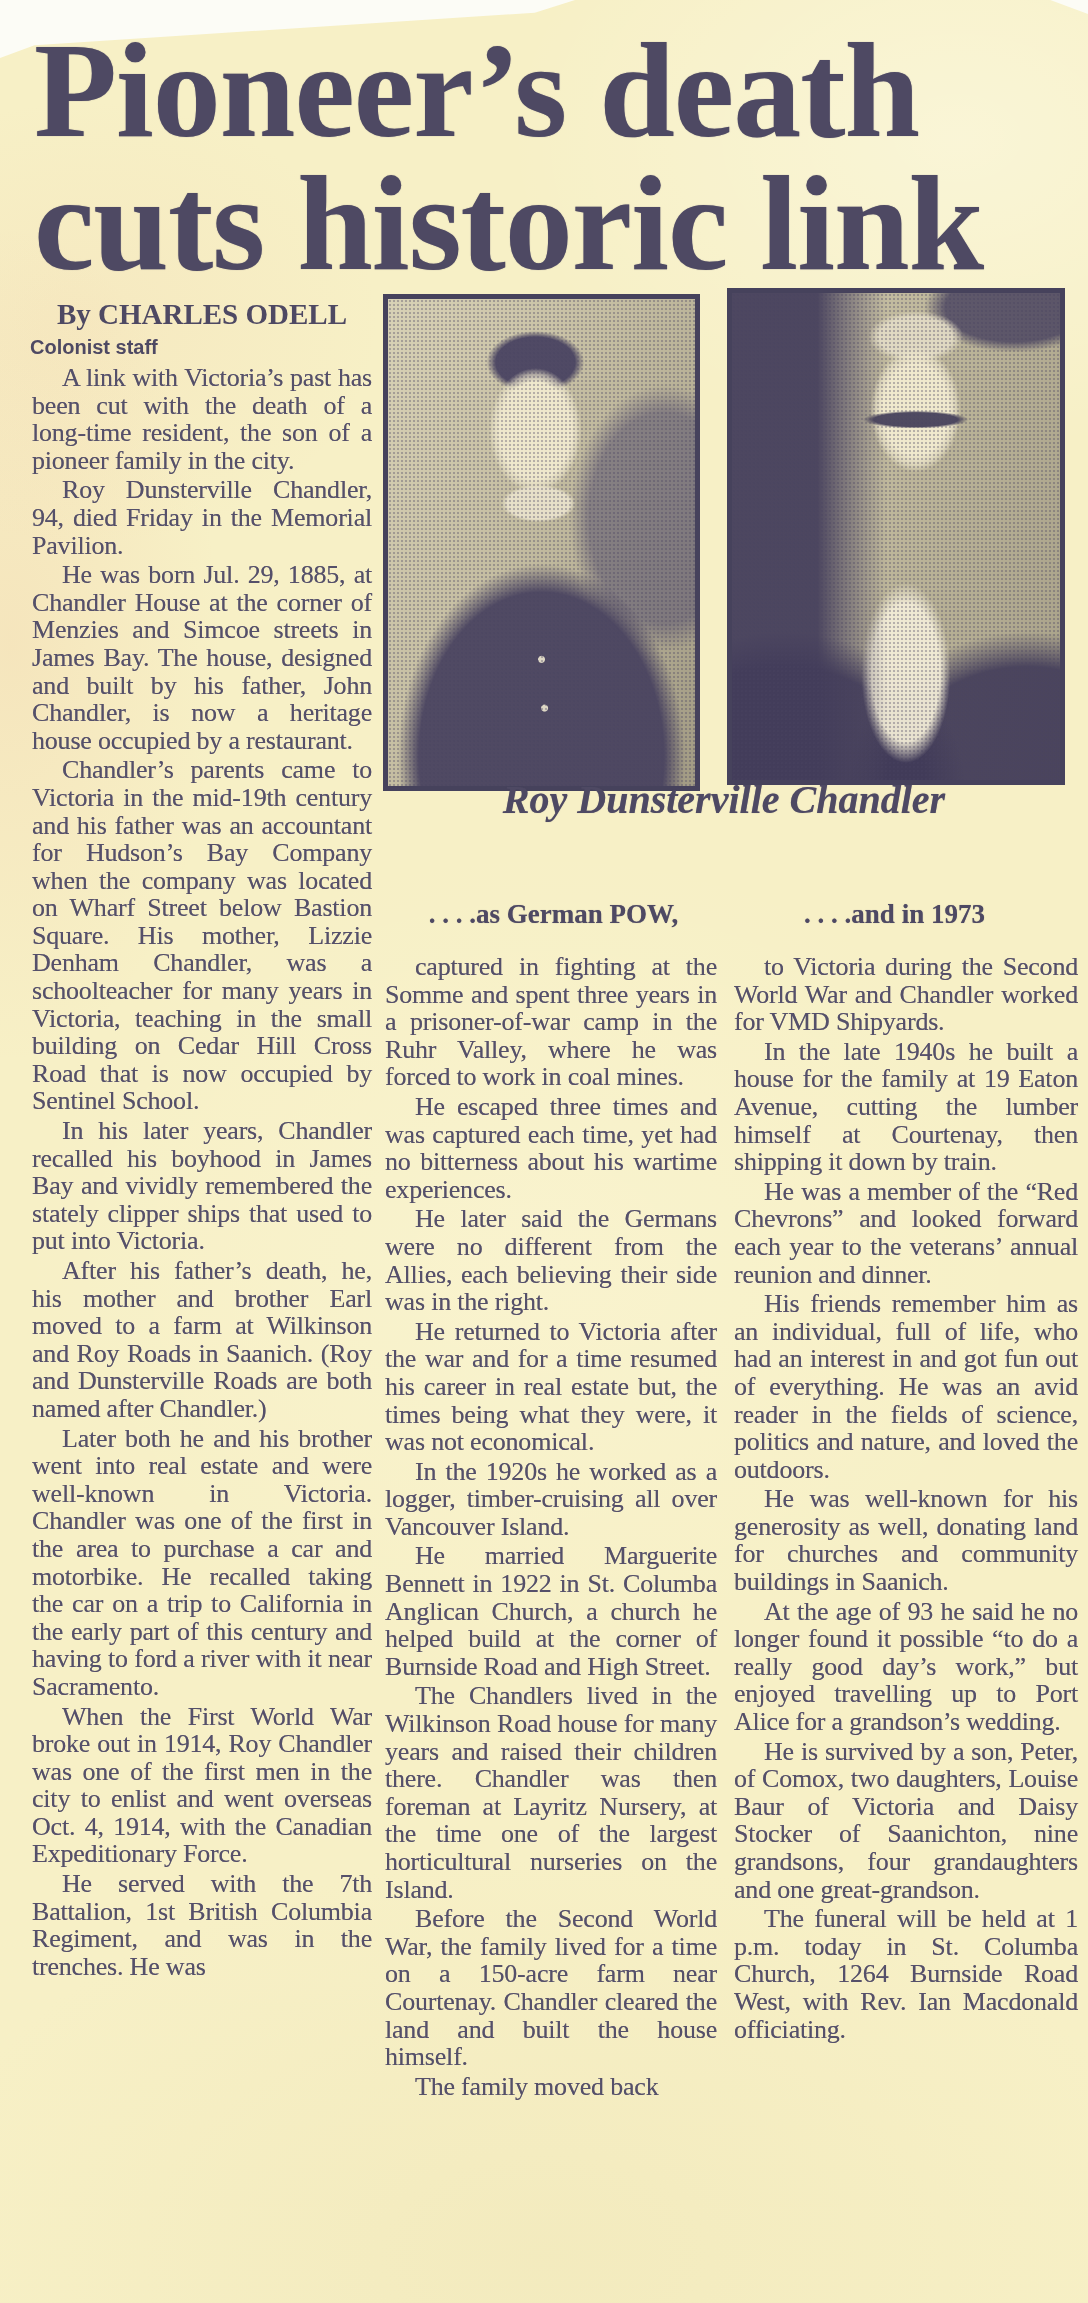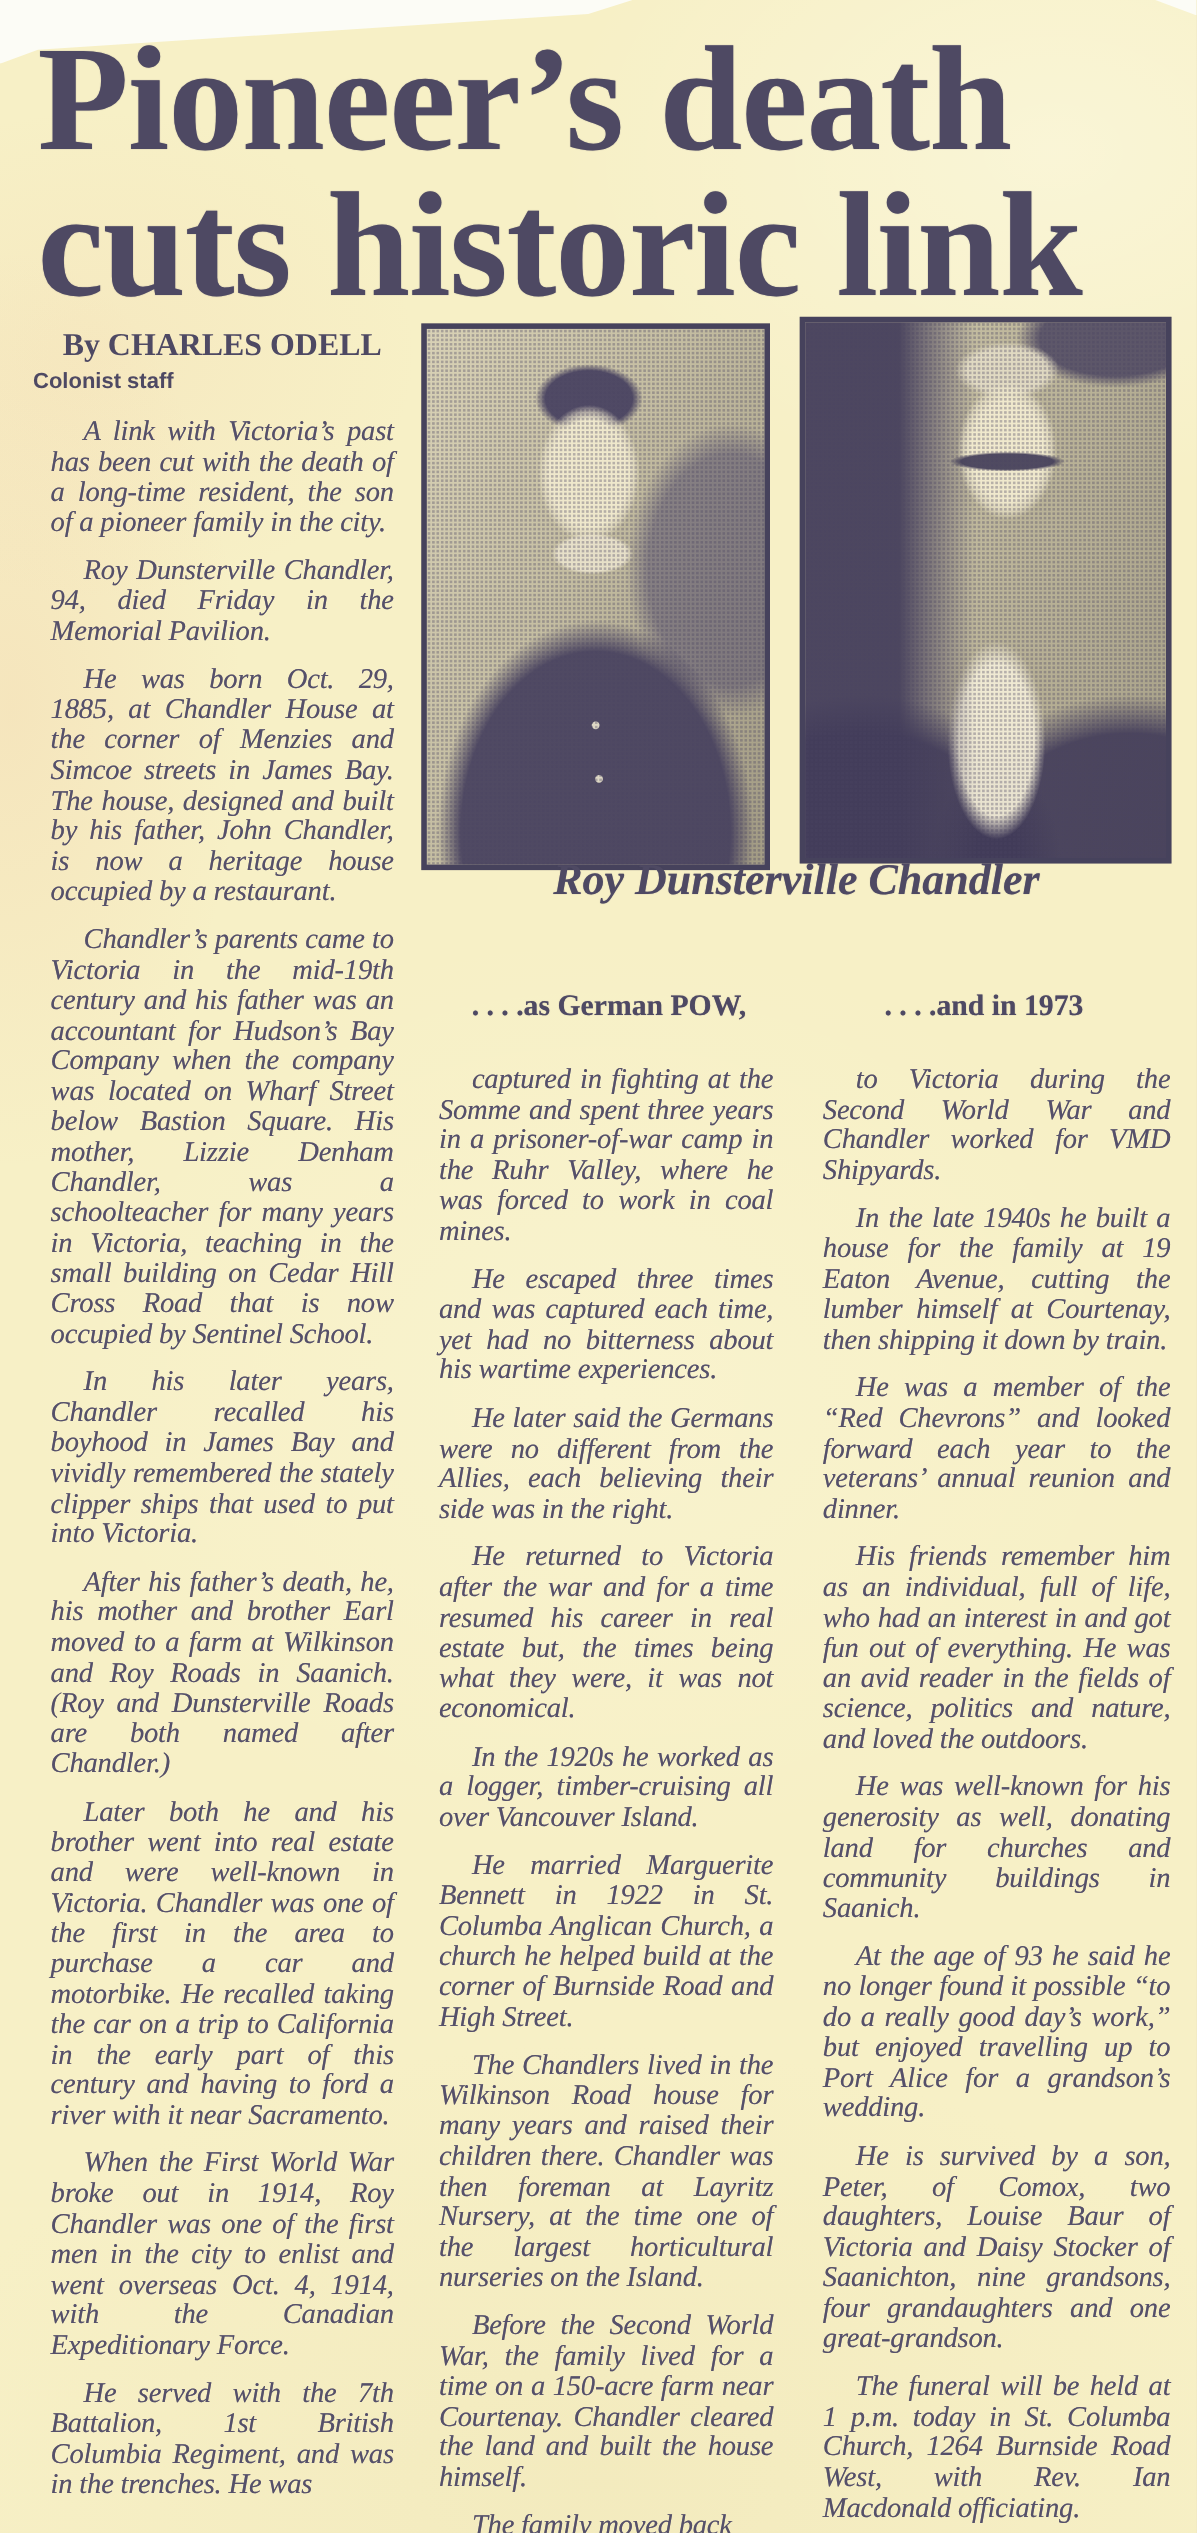--- a/index.html
+++ b/index.html
@@ -43,21 +43,21 @@
     position:absolute;left:30px;top:336px;width:344px;text-align:left;
     font-family:"Liberation Sans","DejaVu Sans",sans-serif;
     font-size:20px;font-weight:bold;color:var(--ink-strong);
   }
   .col{
     position:absolute;
     font-size:26px;line-height:27.6px;text-align:justify;
     text-shadow:0 0 0.6px rgba(85,80,106,0.6);
     letter-spacing:-0.2px;
   }
-  .col p{margin:16px;text-indent:30px;font-style:italic;}
+  .col p{margin:2px;text-indent:30px;}
   #col1{left:30px;top:362px;width:344px;}
   #col2{left:383px;top:951px;width:336px;}
   #col3{left:732px;top:951px;width:348px;}
 
   .photos{position:absolute;left:383px;top:288px;width:682px;height:512px;}
   .photo{
     position:absolute;border:5px solid var(--photo-border);overflow:hidden;
   }
   .photo::after{
     content:"";position:absolute;inset:0;
@@ -127,21 +127,21 @@
 
   <div class="caption-name">Roy Dunsterville Chandler</div>
   <div class="caption-row">
     <span>. . . .as German POW,</span>
     <span>. . . .and in 1973</span>
   </div>
 
   <div class="col" id="col1">
       <p>A link with Victoria’s past has been cut with the death of a long-time resident, the son of a pioneer family in the city.</p>
       <p>Roy Dunsterville Chandler, 94, died Friday in the Memorial Pavilion.</p>
-      <p>He was born Oct. 29, 1885, at Chandler House at the corner of Menzies and Simcoe streets in James Bay. The house, designed and built by his father, John Chandler, is now a heritage house occupied by a restaurant.</p>
+      <p>He was born Jul. 29, 1885, at Chandler House at the corner of Menzies and Simcoe streets in James Bay. The house, designed and built by his father, John Chandler, is now a heritage house occupied by a restaurant.</p>
       <p>Chandler’s parents came to Victoria in the mid-19th century and his father was an accountant for Hudson’s Bay Company when the company was located on Wharf Street below Bastion Square. His mother, Lizzie Denham Chandler, was a schoolteacher for many years in Victoria, teaching in the small building on Cedar Hill Cross Road that is now occupied by Sentinel School.</p>
       <p>In his later years, Chandler recalled his boyhood in James Bay and vividly remembered the stately clipper ships that used to put into Victoria.</p>
       <p>After his father’s death, he, his mother and brother Earl moved to a farm at Wilkinson and Roy Roads in Saanich. (Roy and Dunsterville Roads are both named after Chandler.)</p>
       <p>Later both he and his brother went into real estate and were well-known in Victoria. Chandler was one of the first in the area to purchase a car and motorbike. He recalled taking the car on a trip to California in the early part of this century and having to ford a river with it near Sacramento.</p>
       <p>When the First World War broke out in 1914, Roy Chandler was one of the first men in the city to enlist and went overseas Oct. 4, 1914, with the Canadian Expeditionary Force.</p>
       <p>He served with the 7th Battalion, 1st British Columbia Regiment, and was in the trenches. He was</p>
     </div>
   <div class="col" id="col2">
       <p>captured in fighting at the Somme and spent three years in a prisoner-of-war camp in the Ruhr Valley, where he was forced to work in coal mines.</p>
       <p>He escaped three times and was captured each time, yet had no bitterness about his wartime experiences.</p>

